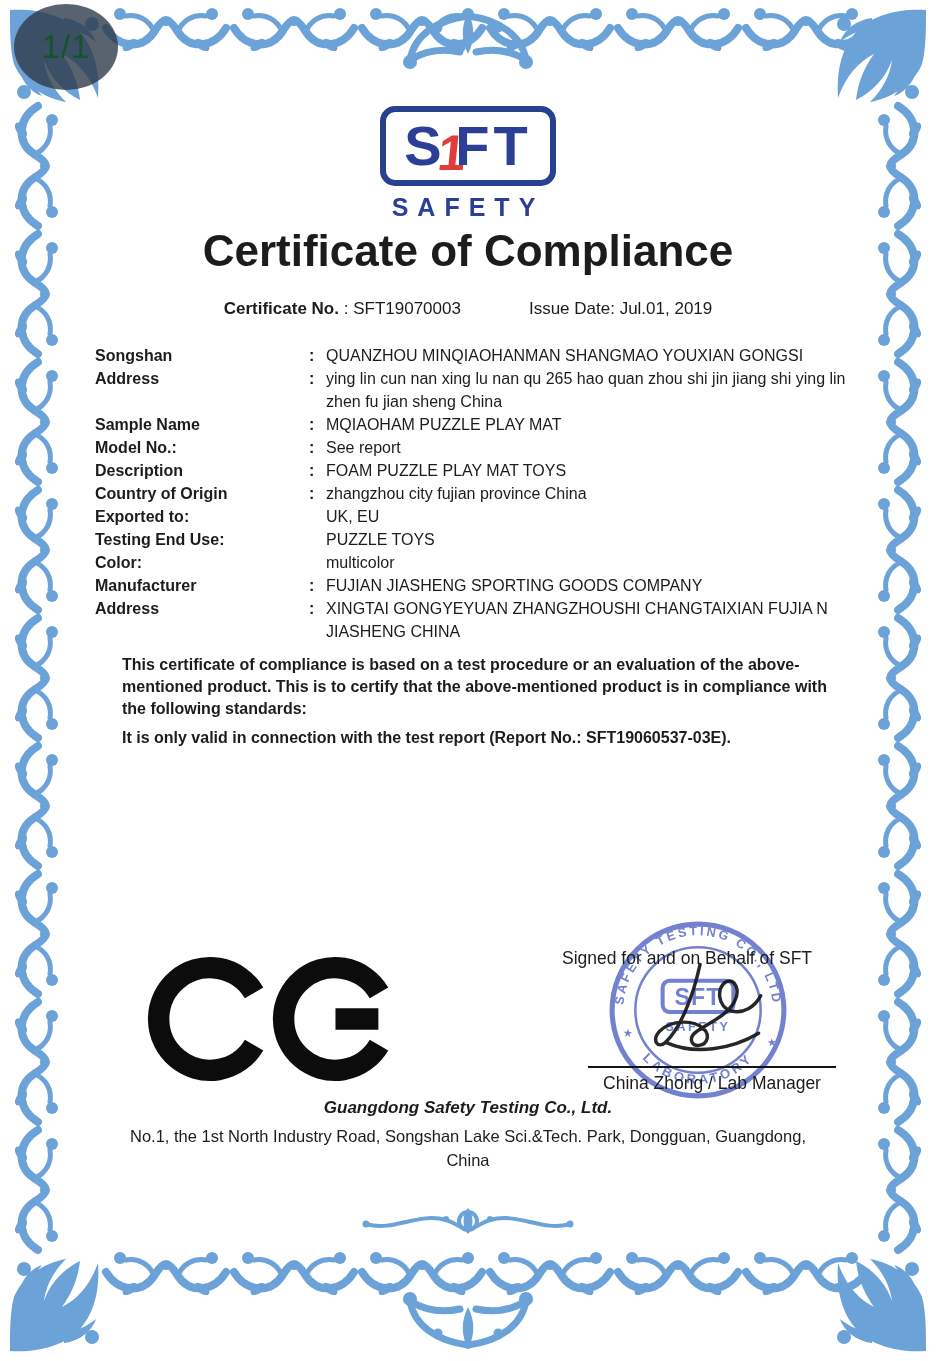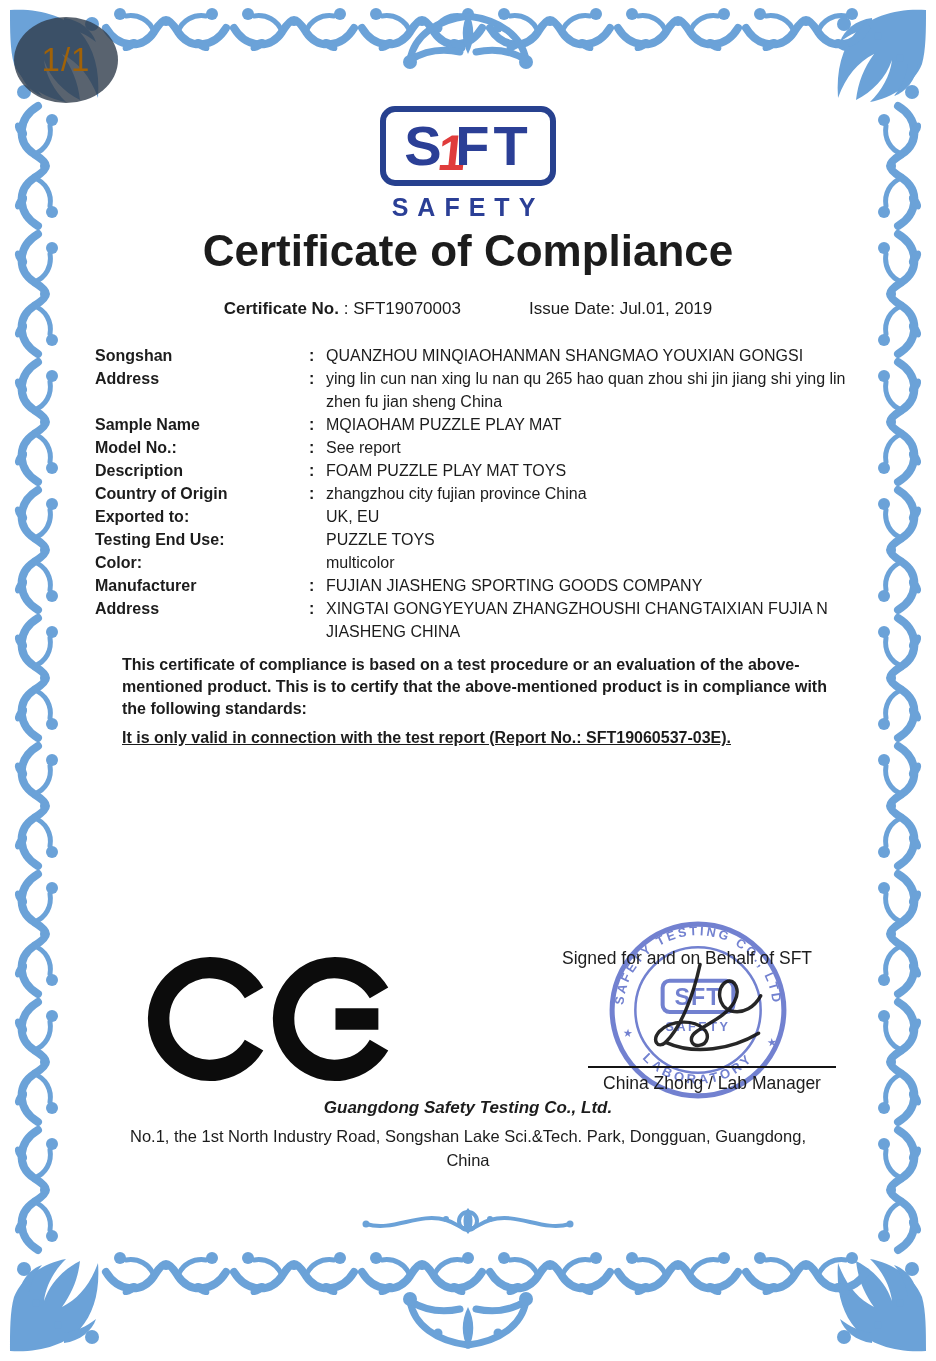--- a/index.html
+++ b/index.html
@@ -5,24 +5,24 @@
   * { box-sizing: border-box; }
   html,body { margin:0; padding:0; background:#ffffff; }
   .page {
     position:relative; width:936px; height:1361px; background:#ffffff;
     font-family:"Liberation Sans", sans-serif; color:#1c1c1c; overflow:hidden;
   }
   svg { display:block; }
   .border-svg { position:absolute; top:0; left:0; z-index:0; pointer-events:none; }
 
   .badge {
-    position:absolute; top:17px; left:14px; width:104px; height:86px;
+    position:absolute; top:4px; left:14px; width:104px; height:86px;
     background:rgba(47,60,75,0.80); border-radius:50%;
     display:flex; align-items:center; justify-content:center;
-    color:#a16207; font-size:33px; z-index:6; letter-spacing:1px;
+    color:#14532d; font-size:33px; z-index:6; letter-spacing:1px;
   }
 
   .logo-wrap { position:absolute; top:106px; left:0; width:100%;
     display:flex; flex-direction:column; align-items:center; z-index:2; }
   .logo-box {
     position:relative; border:6px solid #27418f; border-radius:15px;
     padding:0 18px; height:80px; display:flex; align-items:center;
   }
   .logo-letter { font-size:56px; font-weight:bold; color:#2b3f96; line-height:1; letter-spacing:4px; }
   .logo-one {
@@ -40,21 +40,21 @@
 
   .fields { position:absolute; top:344px; left:95px; width:766px; font-size:16px; z-index:2; }
   .frow { display:grid; grid-template-columns:214px 17px 1fr; line-height:23px; }
   .flabel { font-weight:bold; }
   .fcolon { font-weight:bold; }
 
   .statement { position:absolute; top:654px; left:122px; width:712px;
     font-size:16px; font-weight:bold; line-height:22px; z-index:2; }
   .std { margin-top:7px; line-height:22px; }
   .std:first-child { margin-top:3px; }
-  .validity { margin-top:7px; white-space:nowrap;text-decoration:underline; }
+  .validity { margin-top:7px; white-space:nowrap; }
 
   .ce { position:absolute; top:950px; left:147px; z-index:1; }
 
   .signedfor { position:absolute; top:948px; left:562px; font-size:17.5px;
     white-space:nowrap; z-index:4; }
   .stamp { position:absolute; top:914px; left:602px; width:192px; height:192px; z-index:3; }
   .sigline { position:absolute; top:1066px; left:588px; width:248px;
     border-top:2px solid #141414; z-index:4; }
   .signer { position:absolute; top:1073px; left:566px; width:292px; text-align:center;
     font-size:17.5px; z-index:4; }

